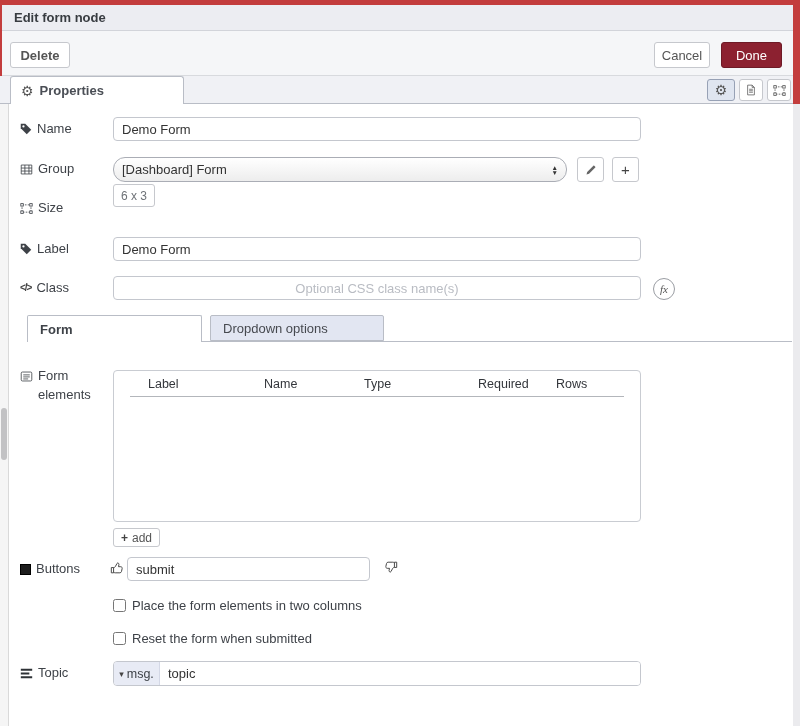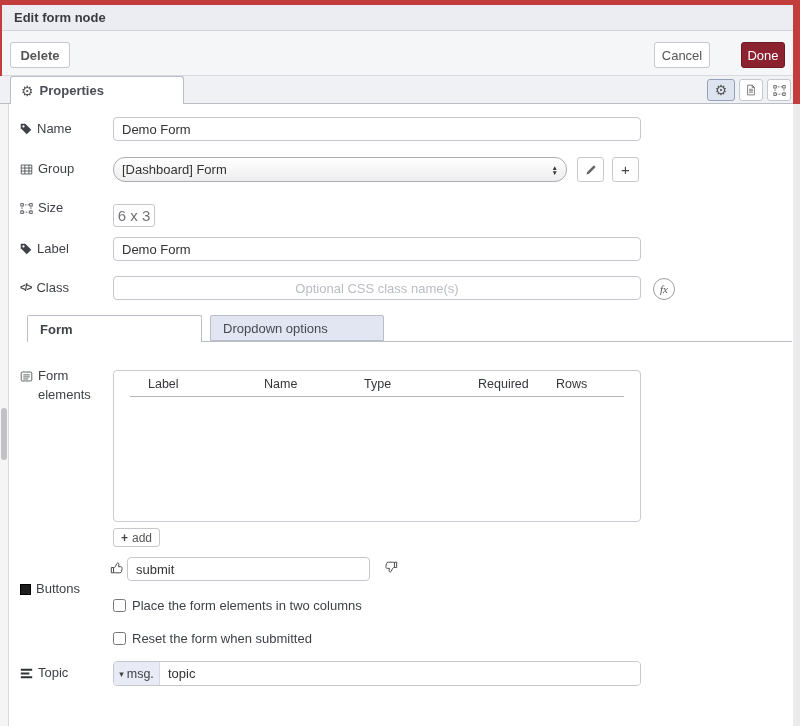--- a/index.html
+++ b/index.html
@@ -23,21 +23,21 @@
     background:#f5f6f8; border-bottom:1px solid #d8dade;
   }
   .btn {
     display:inline-flex; align-items:center; justify-content:center; gap:4px;
     background:#fff; border:1px solid #c6c8cd; border-radius:3px;
     color:#555; font-size:13px; cursor:pointer;
     font-family:inherit;
   }
   .btn-delete { position:absolute; left:10px; top:11px; width:60px; height:26px;font-weight:bold; }
   .btn-cancel { position:absolute; left:654px; top:11px; width:56px; height:26px; }
-  .btn-done   { position:absolute; left:741px; top:11px; width:44px; height:26px;
+  .btn-done   { position:absolute; left:721px; top:11px; width:61px; height:26px;
                 background:#8c2130; border-color:#6e1a26; color:#fff; }
   
   .tabbar {
     position:absolute; left:0; top:76px; width:800px; height:28px;
     background:#f0f1f5; border-bottom:1px solid #b9bdc6;
   }
   .tab-properties {
     position:absolute; left:10px; top:0; width:174px; height:28px;
     background:#fff; border:1px solid #b9bdc6; border-bottom:none;
     border-radius:3px 3px 0 0; display:flex; align-items:center; gap:6px;
@@ -68,21 +68,21 @@
   .tinput::placeholder { color:#b9bcc3; }
   .sel {
     position:absolute; left:113px; top:157px; width:454px; height:25px;
     border:1px solid #aaadb5; border-radius:12px;
     background:linear-gradient(#ffffff,#ededed);
     display:flex; align-items:center; padding:0 8px; cursor:pointer;
   }
   .sel .sel-arrows { margin-left:auto; display:flex; flex-direction:column; align-items:center; color:#333; }
   .sel .sel-arrows span { font-size:6.5px; line-height:5px; }
   .sq-btn { width:27px; height:25px; }
-  .size-btn { position:absolute; left:113px; top:204px; width:42px; height:23px; color:#6e7277; font-size:15px; }
+  .size-btn { position:absolute; left:113px; top:184px; width:42px; height:23px; color:#6e7277; font-size:12px; }
   .fx-badge {
     position:absolute; left:653px; top:278px; width:22px; height:22px;
     border:1px solid #9a9da3; border-radius:50%;
     display:flex; align-items:center; justify-content:center;
     font-family:"Liberation Serif","DejaVu Serif",serif;
     font-style:italic; font-size:11px; color:#555; background:#fff;
   }
   
   .inner-tabline { position:absolute; left:27px; top:341px; width:765px; height:1px; background:#b9bdc6; z-index:1; }
   .itab {
@@ -255,21 +255,21 @@
     <span class="hdr" style="left:250px;">Type</span>
     <span class="hdr" style="left:364px;">Required</span>
     <span class="hdr" style="left:442px;">Rows</span>
     <div class="hline"></div>
   </div>
   <button class="btn add-btn">
     <span class="plus">+</span>
     <span>add</span>
   </button>
 
-  <div class="row-label" style="top:557px;margin-top:20px;">
+  <div class="row-label" style="top:557px;">
     <svg width="11" height="11" viewBox="0 0 11 11">
       <rect x="0.5" y="0.5" width="10" height="10" fill="#1d1d1d" stroke="#000"></rect>
     </svg>
     <span>Buttons</span>
   </div>
   <svg style="position:absolute; left:110px; top:561px;" viewBox="0 0 16 16" width="14" height="14" fill="none" stroke="#444" stroke-width="1.1">
     <path d="M1.5 7.5h2.6v6H1.5zM4.1 12.7c.5.5 1.1.8 1.9.8h5.3c.9 0 1.6-.6 1.8-1.4l.8-3.6c.2-1-.6-2-1.6-2H9.7l.5-2.6c.1-.7-.3-1.4-1-1.6-.5-.2-1 .1-1.2.5L6.1 6.4c-.4.7-1.1 1.1-2 1.1"></path>
   </svg>
   <input class="tinput" style="left: 127px; top: 557px; width: 243px;" value="submit">
   <svg style="position:absolute; left:384px; top:560px; transform:rotate(180deg);" viewBox="0 0 16 16" width="14" height="14" fill="none" stroke="#444" stroke-width="1.1">

